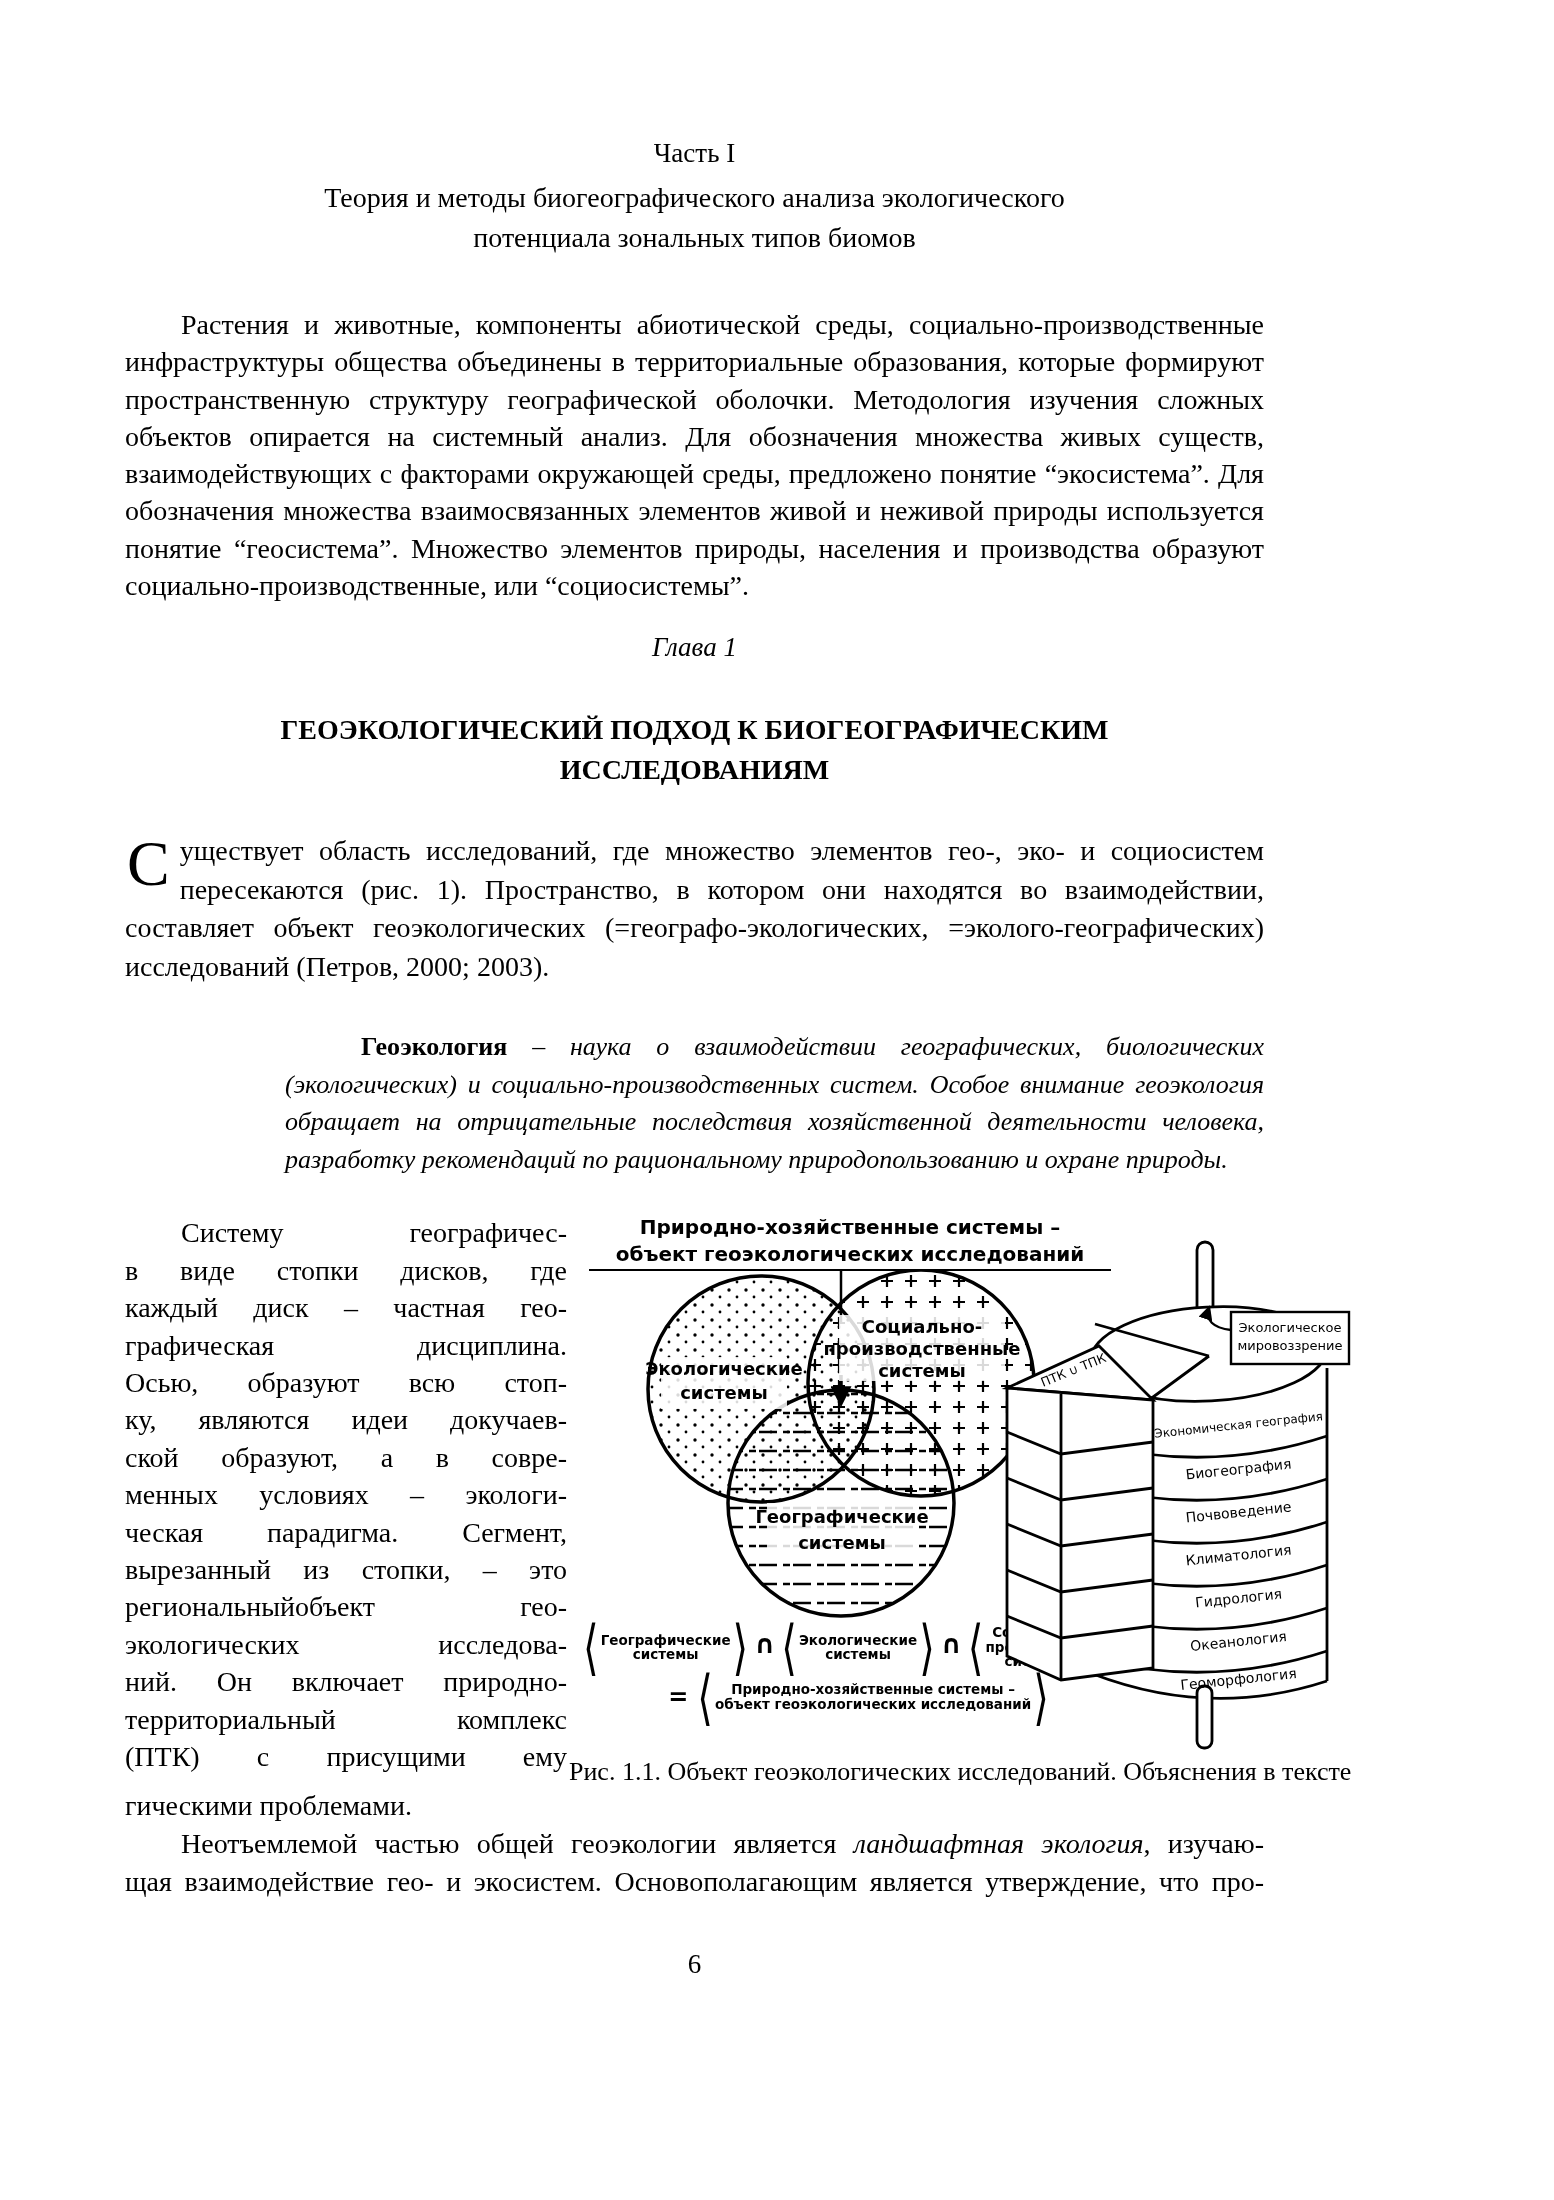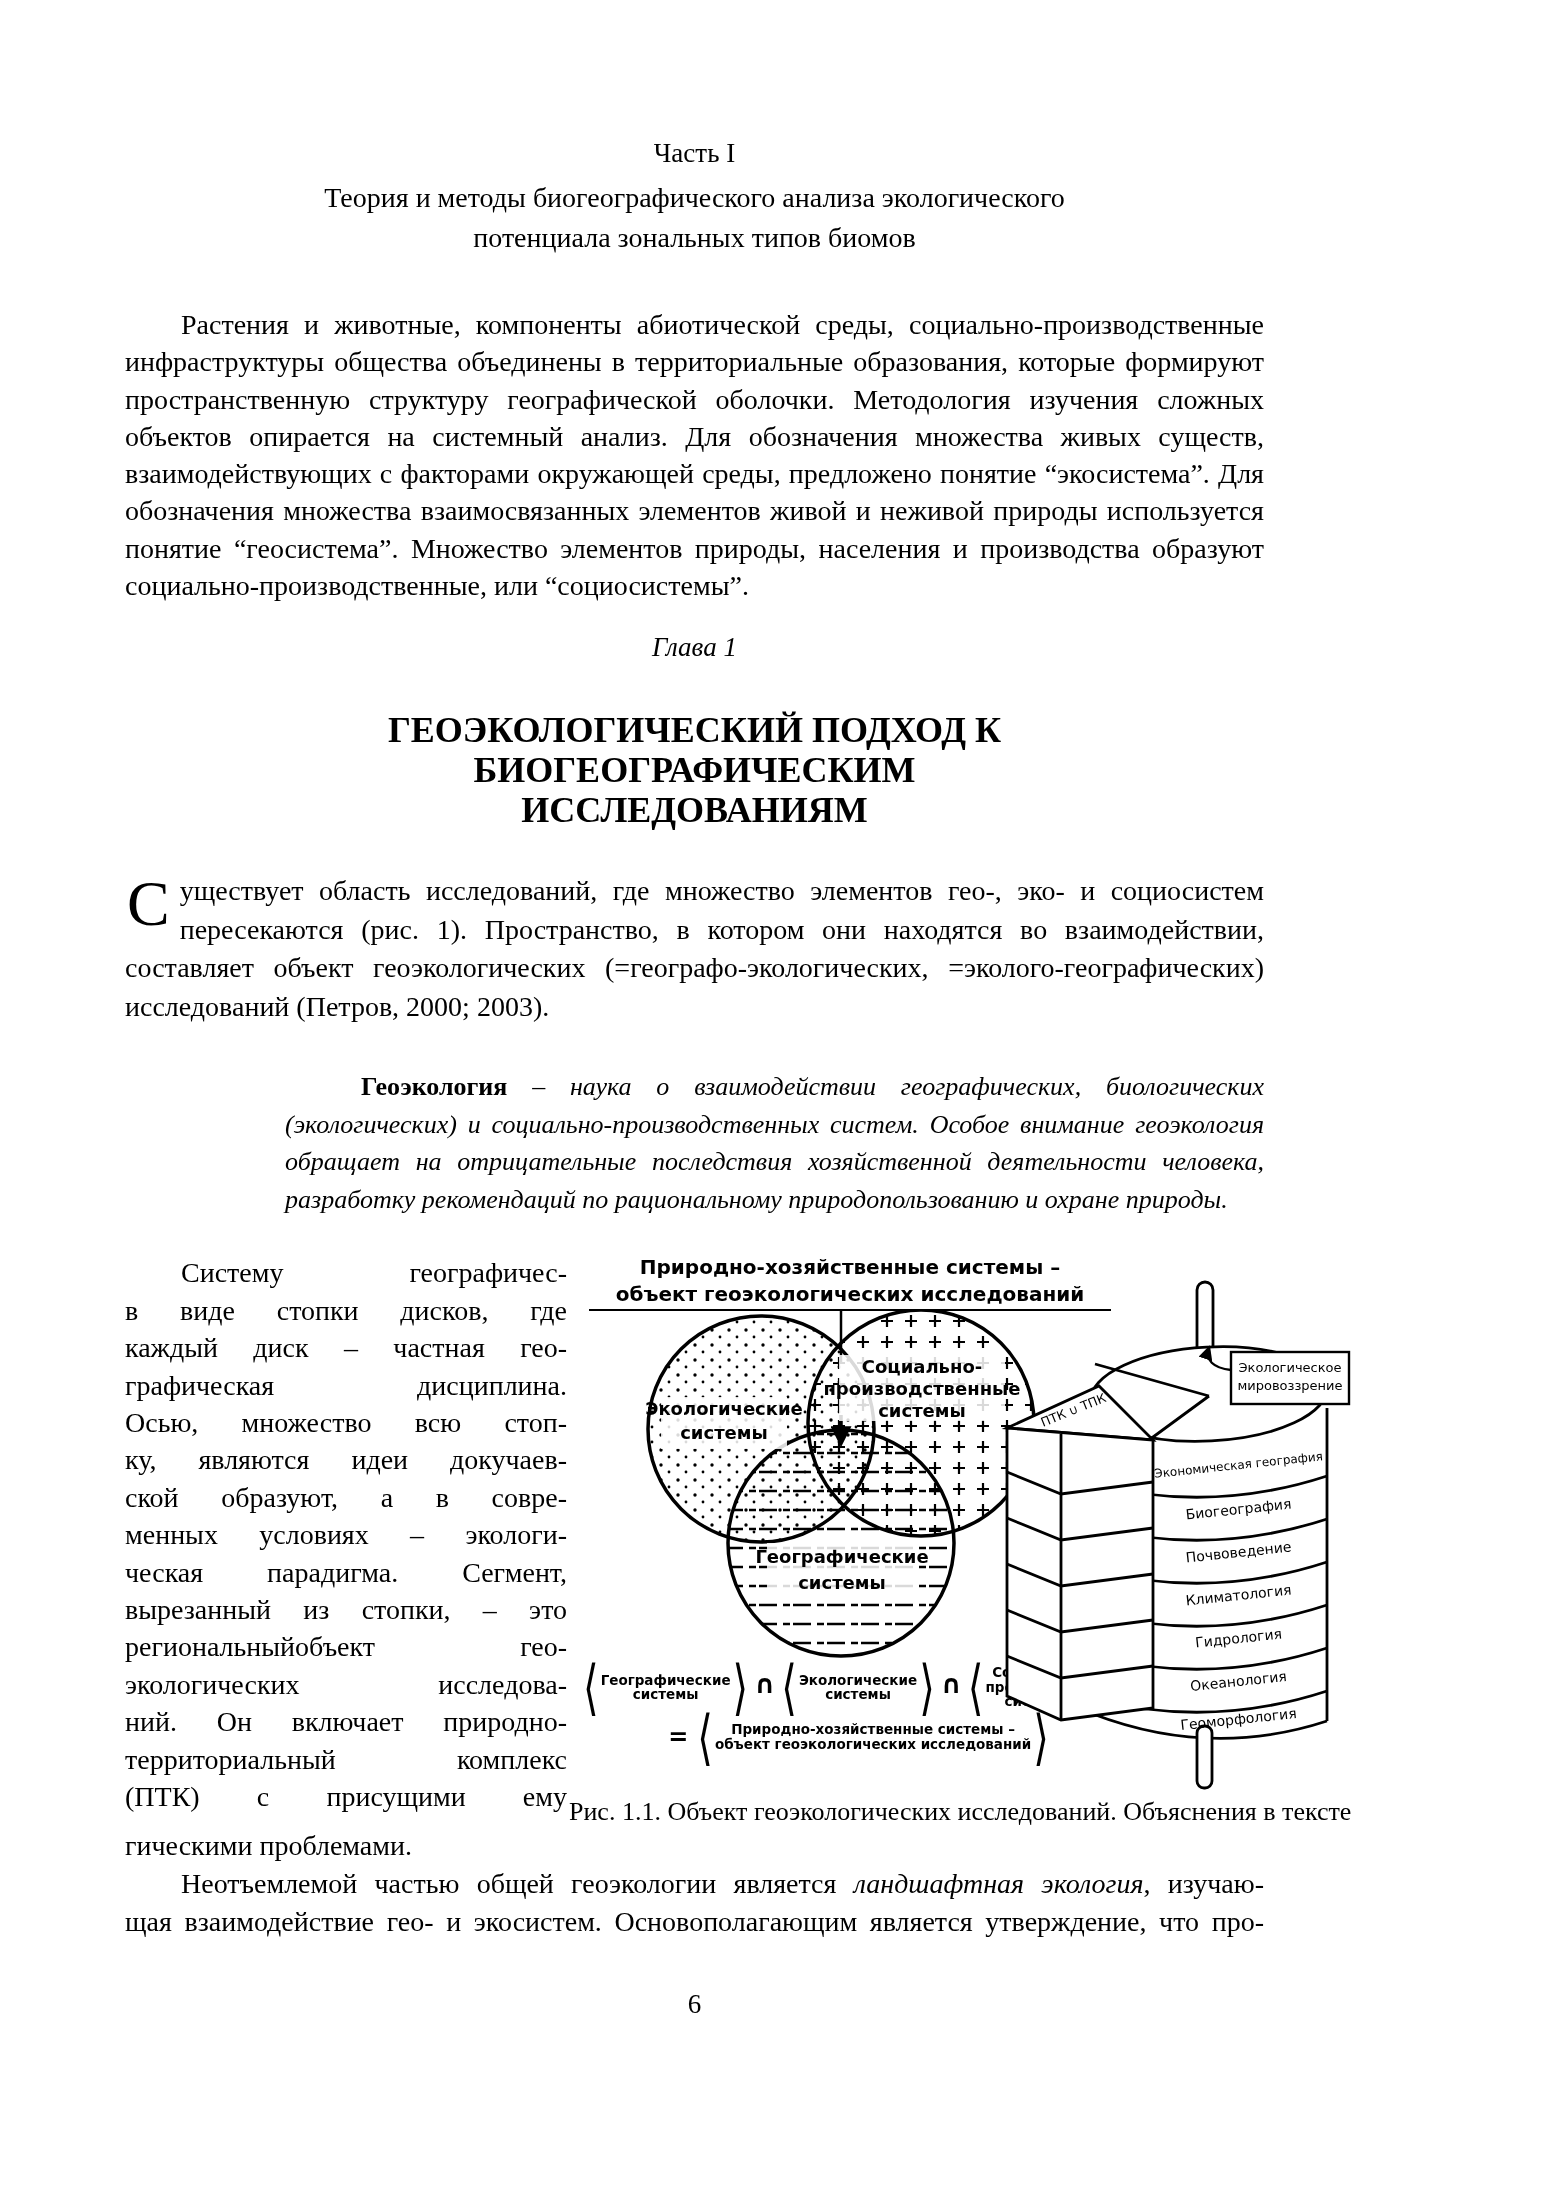--- a/index.html
+++ b/index.html
@@ -6,21 +6,21 @@
   body{width:1554px;height:2200px;color:#000;font-family:"Liberation Serif",serif;overflow:hidden;}
   .page{position:relative;width:1378px;height:2200px;background:#fff;}
   .content{padding:138px 114px 0 125px;}
 
   .part-label{text-align:center;font-size:27px;line-height:30px;}
   .part-title{margin-top:10px;text-align:center;font-weight:normal;font-size:28px;line-height:40px;}
 
   .intro{margin:48px 0 0 0;font-size:28px;line-height:37.3px;text-align:justify;text-indent:56px;}
 
   .chapter-label{margin-top:26px;text-align:center;font-style:italic;font-size:27px;line-height:34px;}
-  .chapter-title{margin:46px auto 0;text-align:center;font-weight:bold;font-size:36px;line-height:40px;max-width:1000px;}
+  .chapter-title{margin:46px auto 0;text-align:center;font-weight:bold;font-size:28px;line-height:40px;max-width:1000px;}
 
   .lead{margin:42px 0 0 0;font-size:28px;line-height:38.5px;text-align:justify;}
   .dropcap{float:left;font-size:64px;line-height:52px;padding:6px 10px 0 2px;}
 
   .definition{margin:42px 0 0 160px;font-size:26px;line-height:37.5px;text-align:justify;text-indent:30px;}
   .definition .term{font-weight:bold;margin-left:46px;}
   .definition .dbody{font-style:italic;}
 
   .figure-row{display:flex;margin-top:36px;gap:8px;}
   .left-col{flex:none;width:442px;font-size:28px;}
@@ -81,21 +81,21 @@
 
     <p class="definition"><span class="term">Геоэкология</span><span class="dbody"> – </span><span class="dbody">наука о взаимодействии географических, биологических (экологических) и социально-производственных систем. Особое внимание геоэкология обращает на отрицательные последствия хозяйственной деятельности человека, разработку рекомендаций по рациональному природопользованию и охране природы.</span></p>
 
     <div class="figure-row">
 
       <div class="left-col">
         <div class="lc-line indent">Систему географичес-</div>
         <div class="lc-line">в виде стопки дисков, где</div>
         <div class="lc-line">каждый диск – частная гео-</div>
         <div class="lc-line">графическая дисциплина.</div>
-        <div class="lc-line">Осью, множество всю стоп-</div>
+        <div class="lc-line">Осью, образуют всю стоп-</div>
         <div class="lc-line">ку, являются идеи докучаев-</div>
         <div class="lc-line">ской образуют, а в совре-</div>
         <div class="lc-line">менных условиях – экологи-</div>
         <div class="lc-line">ческая парадигма. Сегмент,</div>
         <div class="lc-line">вырезанный из стопки, – это</div>
         <div class="lc-line">региональныйобъект гео-</div>
         <div class="lc-line">экологических исследова-</div>
         <div class="lc-line">ний. Он включает природно-</div>
         <div class="lc-line">территориальный комплекс</div>
         <div class="lc-line">(ПТК) с присущими ему</div>

